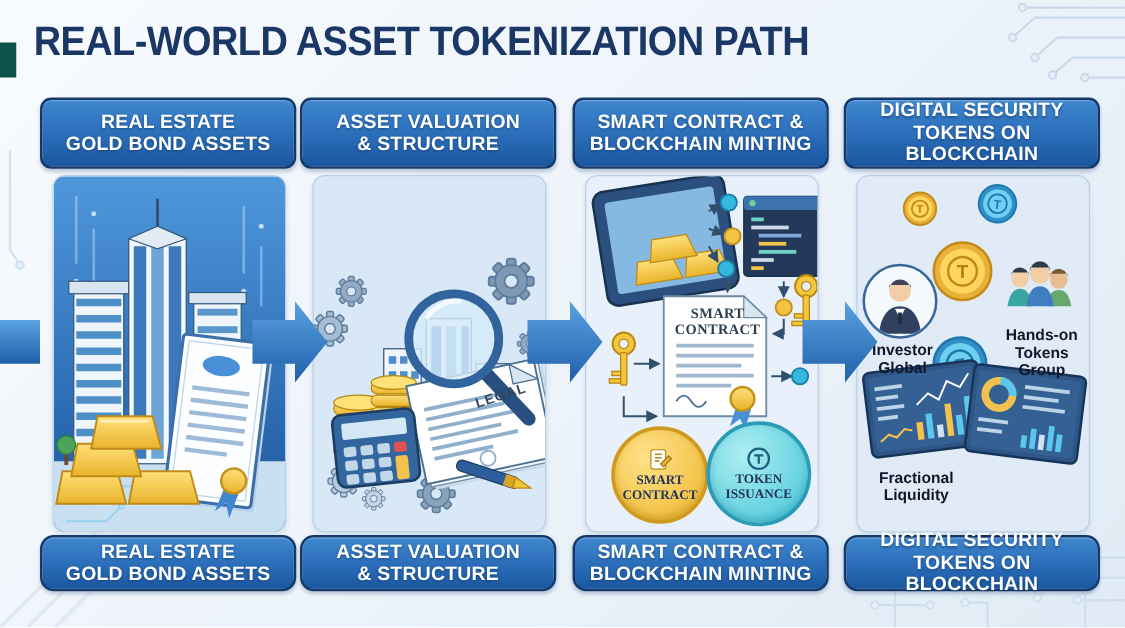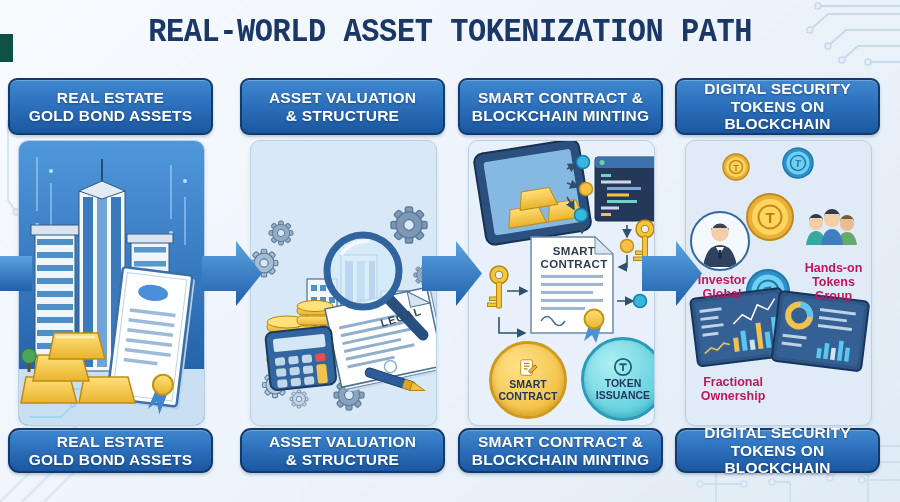--- a/index.html
+++ b/index.html
@@ -2,50 +2,50 @@
 <html><head>
 <meta charset="utf-8">
 <style>
   html,body{margin:0;padding:0;}
   body{font-family:"Liberation Sans",sans-serif;}
   #stage{position:relative;width:900px;height:502px;overflow:hidden;
     background:linear-gradient(135deg,#f8fbfe 0%,#ecf3fa 55%,#e0ebf5 100%);}
   svg{display:block;}
   .defs{position:absolute;width:0;height:0;}
   #bg-decor{position:absolute;inset:0;z-index:0;}
-  #title{position:absolute;top:14px;left:0;width:100%;text-align:center;z-index:1;font-family:Liberation Mono, monospace;}
+  #title{position:absolute;top:14px;left:0;width:100%;text-align:left;z-index:1;}
   #title span{display:inline-block;transform:scaleX(.92);transform-origin:center;
     font-size:33px;font-weight:bold;letter-spacing:-.5px;color:#1b3766;white-space:nowrap;}
   .chip{position:absolute;left:0;top:34px;width:13px;height:28px;background:#0e5148;z-index:1;}
   .panel{position:absolute;top:78px;width:205px;height:396px;z-index:2;}
   .pill{box-sizing:border-box;width:100%;display:flex;align-items:center;justify-content:center;
     text-align:center;color:#fff;font-weight:bold;font-size:15.5px;line-height:1.16;
     white-space:pre-line;letter-spacing:.2px;
     background:linear-gradient(180deg,#3f87cf 0%,#2a6cb8 55%,#1b57a0 100%);
     border:2px solid #143a6b;border-radius:9px;
     text-shadow:0 1px 2px rgba(8,30,64,.45);
     box-shadow:inset 0 1px 0 rgba(255,255,255,.25),0 2px 3px rgba(20,58,107,.25);}
   .pill.header{height:57px;}
   .pill.footer{position:absolute;left:0;top:350px;height:45px;border-radius:11px;}
   .illo{position:absolute;left:10px;top:62px;width:185px;height:284px;border-radius:10px;
     border:1.5px solid #b9cfe6;overflow:hidden;box-shadow:0 2px 4px rgba(40,80,130,.12);}
   .illo>svg{position:absolute;inset:0;}
-  .illo-light2{background:#d9e8f7;} .illo-light3{background:#e8f1fb;} .illo-light4{background:#e0ebf7;}
-  .overlay{position:absolute;text-align:center;font-weight:bold;color:#be185d;
+  .illo-light2{background:#d9e8f7;} .illo-light3{background:#e8f1fb;font-family:Liberation Serif, serif;} .illo-light4{background:#e0ebf7;}
+  .overlay{position:absolute;text-align:center;font-weight:bold;color:#0f172a;
     white-space:pre-line;line-height:1.12;z-index:3;}
   .doc-title{font-size:11.5px;color:#2c3e50;letter-spacing:.3px;}
   .legal-tag{font-size:11px;color:#2f4660;letter-spacing:1px;transform:rotate(-18deg);}
   .cap{font-size:12.5px;}
   .badge{position:absolute;border-radius:50%;display:flex;flex-direction:column;gap:1px;
     align-items:center;justify-content:center;text-align:center;z-index:3;
     font-weight:bold;color:#21355a;font-size:10.5px;line-height:1.08;white-space:pre-line;}
   .badge-gold{left:20px;top:200px;width:72px;height:72px;border:3px solid #cf9a1d;
     background:radial-gradient(circle at 35% 30%,#ffe18a,#eeb62b);
     box-shadow:inset 0 -3px 6px rgba(160,110,10,.35);}
-  .badge-teal{left:112px;top:196px;width:78px;height:78px;border:3px solid #2a9cb8;
+  .badge-teal{left:96px;top:196px;width:78px;height:78px;border:3px solid #2a9cb8;
     background:radial-gradient(circle at 35% 30%,#aeeef1,#41c4d8);
     box-shadow:inset 0 -3px 6px rgba(20,110,140,.3);}
   #arrows{position:absolute;inset:0;z-index:4;pointer-events:none;}
 </style>
 </head>
 <body>
 
 <div id="stage">
 
   <svg class="defs" aria-hidden="true">
@@ -123,21 +123,21 @@
     <g stroke="#d3e2f0" stroke-width="1.8" fill="none">
       <polyline points="8,120 8,200 16,212"></polyline>
       <circle cx="16" cy="212" r="3" fill="#e6eff7"></circle>
     </g>
   </svg>
 
   <div class="chip"></div>
 
   <div id="title"><span>REAL-WORLD ASSET TOKENIZATION PATH</span></div>
 
-  <section class="panel" style="left:8px">
+  <section class="panel" style="left:32px">
     <div class="pill header">REAL ESTATE
 GOLD BOND ASSETS</div>
     <div class="illo">
       <svg width="185" height="284" viewBox="0 0 185 284">
         <rect width="185" height="284" fill="url(#p1bg)"></rect>
         <g stroke="#bfe3ff" stroke-width="2" opacity=".45">
           <line x1="18" y1="16" x2="18" y2="70"></line>
             <line x1="32" y1="42" x2="32" y2="92"></line>
           <line x1="152" y1="24" x2="152" y2="78"></line>
             <line x1="166" y1="56" x2="166" y2="104"></line>
@@ -527,21 +527,21 @@
             <rect x="72" y="48" width="4.5" height="14" fill="#5bc6ee"></rect>
           </g>
         </g>
       </svg>
       <div class="overlay cap" style="left:0px;top:132px;width:72px">Investor
 Global</div>
       <div class="overlay cap" style="left:110px;top:120px;width:75px">Hands-on
 Tokens
 Group</div>
       <div class="overlay cap" style="left:4px;top:234px;width:86px">Fractional
-Ownership</div>
+Liquidity</div>
     </div>
     <div class="pill footer">DIGITAL SECURITY
 TOKENS ON BLOCKCHAIN</div>
   </section>
 
   <svg id="arrows" width="900" height="502">
     <rect x="0" y="256" width="32" height="35" fill="url(#agrad)"></rect>
     <polygon points="202,256 236,256 236,241 262,273.5 236,306 236,291 202,291" fill="url(#agrad)"></polygon>
     <polygon points="422,256 456,256 456,241 482,273.5 456,306 456,291 422,291" fill="url(#agrad)"></polygon>
     <polygon points="642,256 676,256 676,241 702,273.5 676,306 676,291 642,291" fill="url(#agrad)"></polygon>

